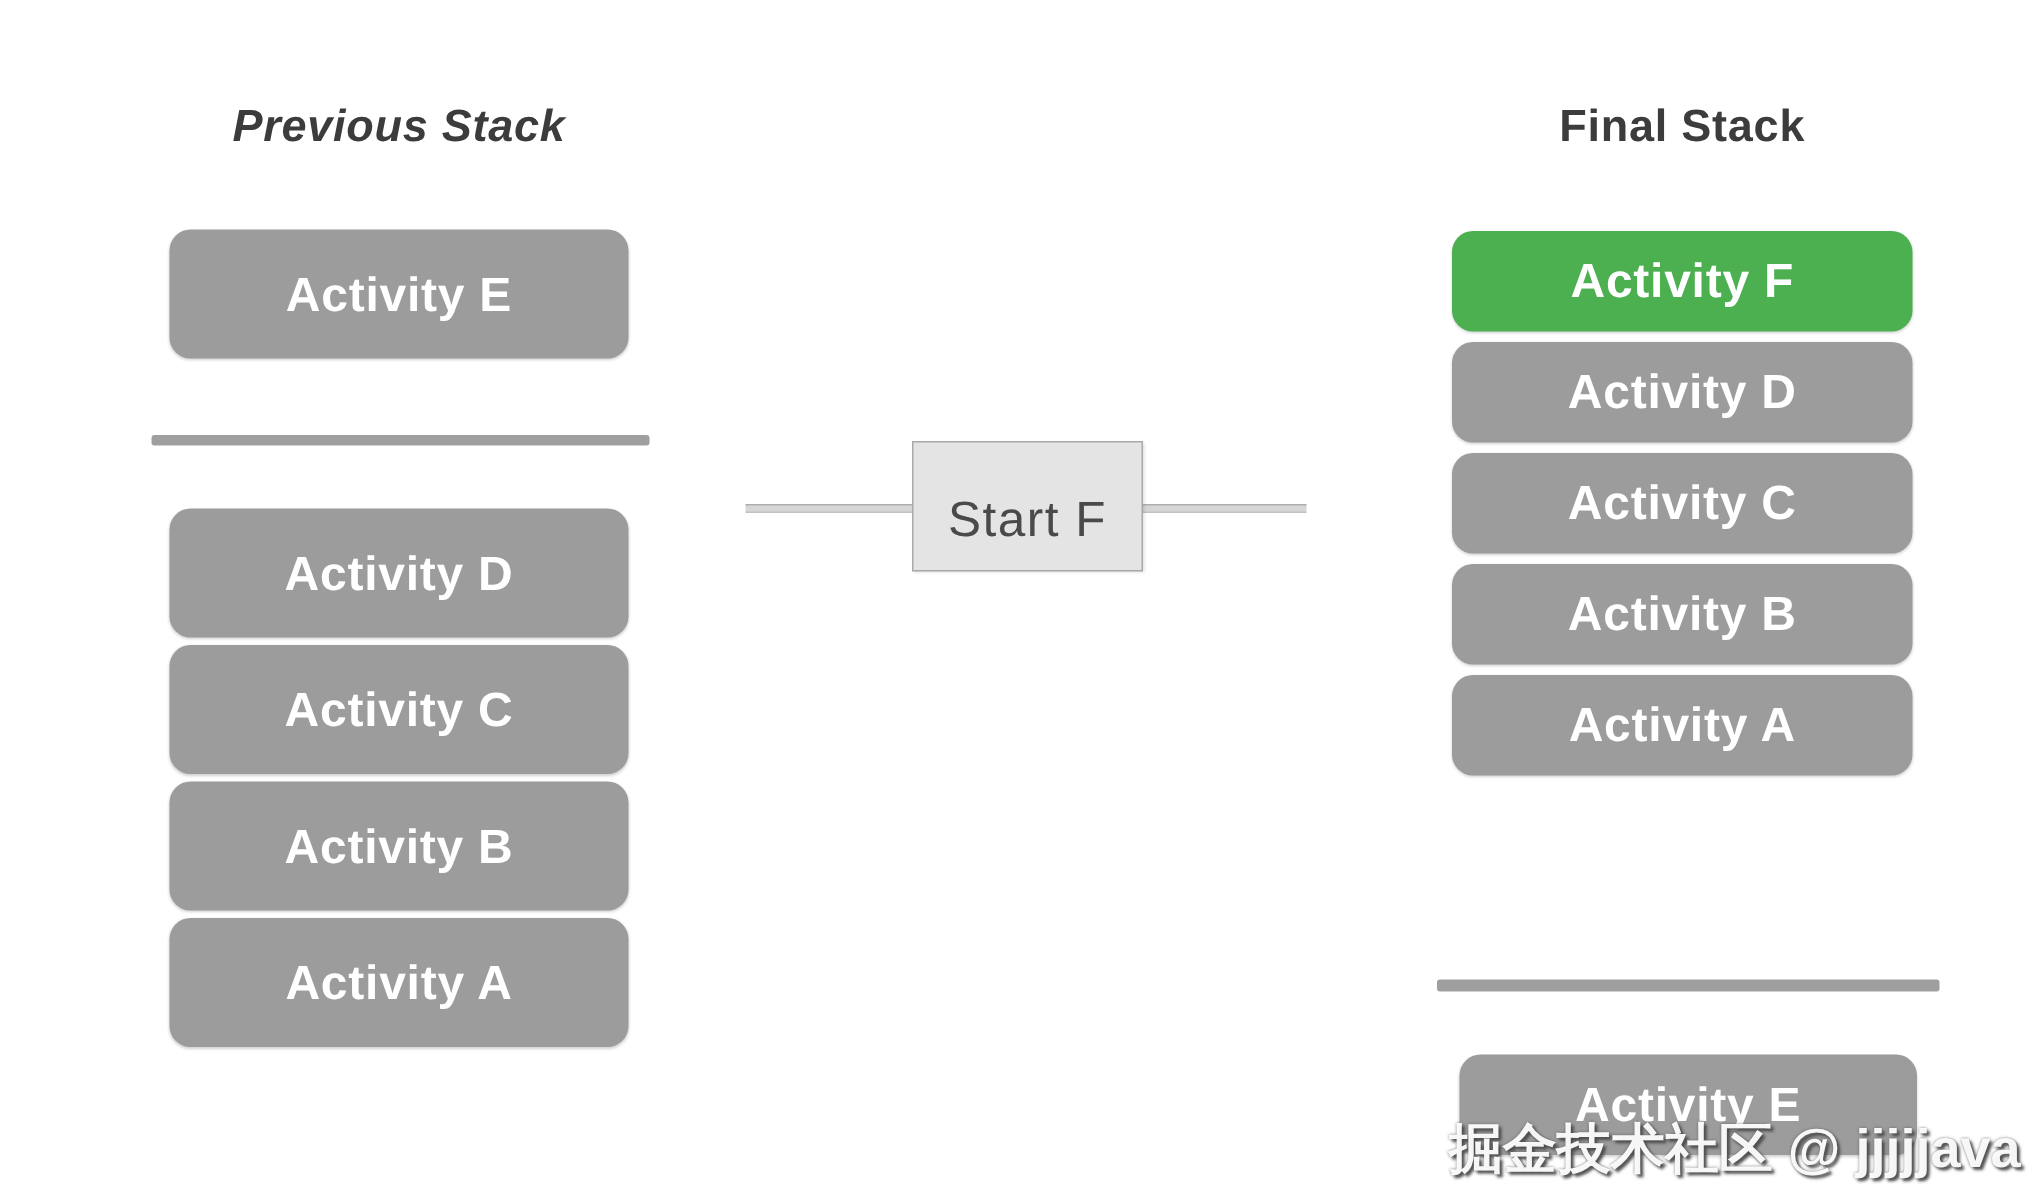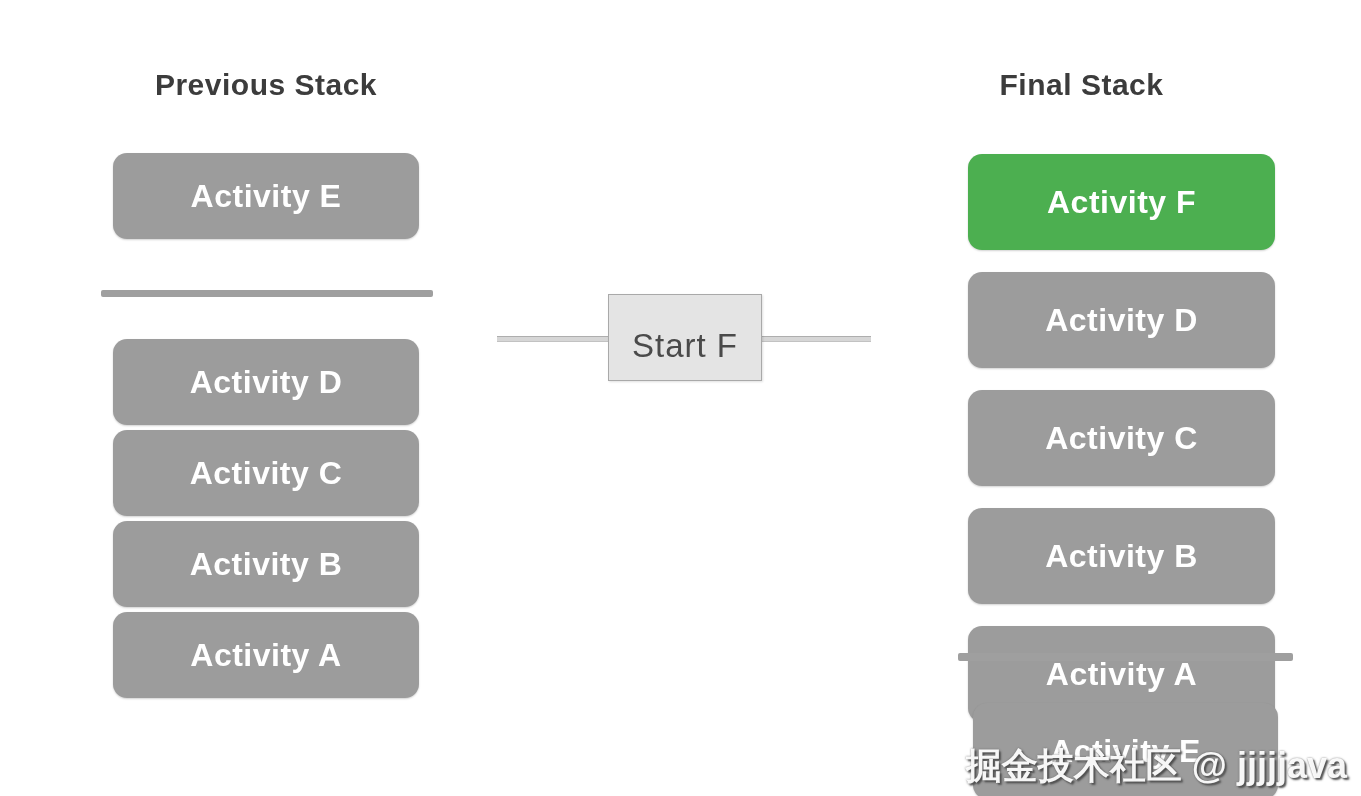--- a/index.html
+++ b/index.html
@@ -18,22 +18,22 @@
     font-size: 30px;
     font-weight: bold;
     color: var(--title-text, #3c3c3c);
     text-align: center;
     letter-spacing: 0.5px;
   }
 
   .stack-list { display: block; }
 
   .activity-box {
-    height: 96px;
-    margin-bottom: 22px;
+    height: 67px;
+    margin-bottom: 7px;
     border-radius: 14px;
     display: flex;
     align-items: center;
     justify-content: center;
     box-shadow: 0 1px 2px rgba(0,0,0,0.18);
   }
   .stack-list.prev-list .activity-box { height: 86px; margin-bottom: 5px; }
 
   .activity-box.gray  { background: var(--activity-gray, #9c9c9c); }
   .activity-box.green { background: var(--activity-green, #4caf50); }
@@ -84,21 +84,21 @@
     font-weight: bold;
     color: rgba(255,255,255,0.95);
     text-shadow: 2px 2px 2px rgba(75,75,75,0.95), 0 0 2px rgba(90,90,90,0.8);
     white-space: nowrap;
     z-index: 5;
   }
 </style>
 </head>
 <body>
 
-<div class="abs stack-title" style="left:112px; top:68px; width:308px;">Previous Stack</div>
+<div class="abs stack-title" style="left:112px; top:68px; width:308px;font-style:italic;">Previous Stack</div>
 
 <div class="abs stack-list prev-list" style="left:113px; top:153px; width:306px;">
 
     <div class="activity-box gray">
       <span class="activity-label">Activity E</span>
     </div>
   </div>
 
 <div class="abs stack-divider divider-left"></div>
 
@@ -120,21 +120,21 @@
       <span class="activity-label">Activity A</span>
     </div>
   </div>
 
 <div class="abs connector-line"></div>
 
 <div class="abs start-box">
   <span class="start-label">Start F</span>
 </div>
 
-<div class="abs stack-title" style="left:928px; top:68px; width:307px;">Final Stack</div>
+<div class="abs stack-title" style="left:968px; top:68px; width:307px;">Final Stack</div>
 
 <div class="abs stack-list" style="left:968px; top:154px; width:307px;">
 
     <div class="activity-box green">
       <span class="activity-label">Activity F</span>
     </div>
 
     <div class="activity-box gray">
       <span class="activity-label">Activity D</span>
     </div>

